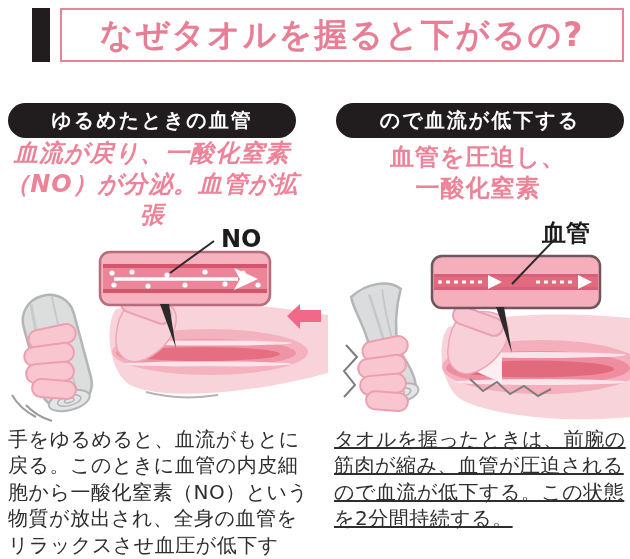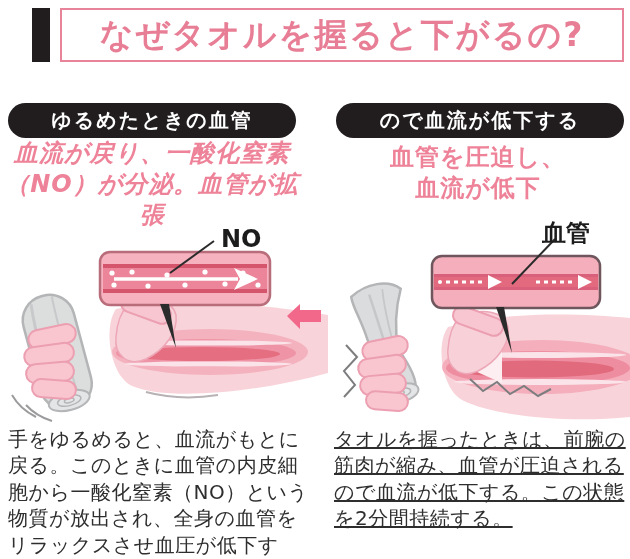--- a/index.html
+++ b/index.html
@@ -51,21 +51,21 @@
 <div class="abs pill pill-left">
   <span>ゆるめたときの血管</span>
 </div>
 <div class="abs pill pill-right">
   <span>ので血流が低下する</span>
 </div>
 
 <div class="abs subtitle subtitle-left">血流が戻り、一酸化窒素
 （NO）が分泌。血管が拡張</div>
 <div class="abs subtitle subtitle-right">血管を圧迫し、
-血流が低下</div>
+一酸化窒素</div>
 
 <svg class="abs" style="left:0;top:205px" width="330" height="224" viewBox="0 0 330 224">
 
   <g>
     <path d="M116,104 C170,92 245,97 328,110 L328,168 C255,188 168,196 132,181 C110,171 103,122 116,104 Z" fill="#f8d4da"></path>
     <ellipse cx="210" cy="147" rx="98" ry="23" fill="#f4b2bf"></ellipse>
     <ellipse cx="206" cy="148" rx="90" ry="14" fill="#ef94a6"></ellipse>
     <ellipse cx="202" cy="149" rx="78" ry="7" fill="#e56e80"></ellipse>
     <ellipse cx="208" cy="138" rx="84" ry="2.6" fill="#fbe4e9"></ellipse>
     <ellipse cx="208" cy="159" rx="84" ry="2.6" fill="#fbe4e9"></ellipse>

